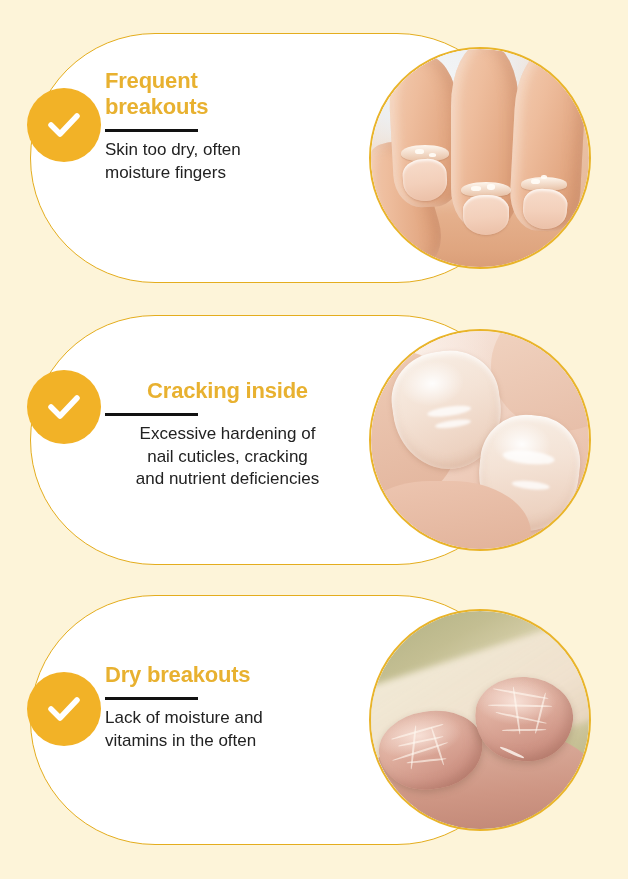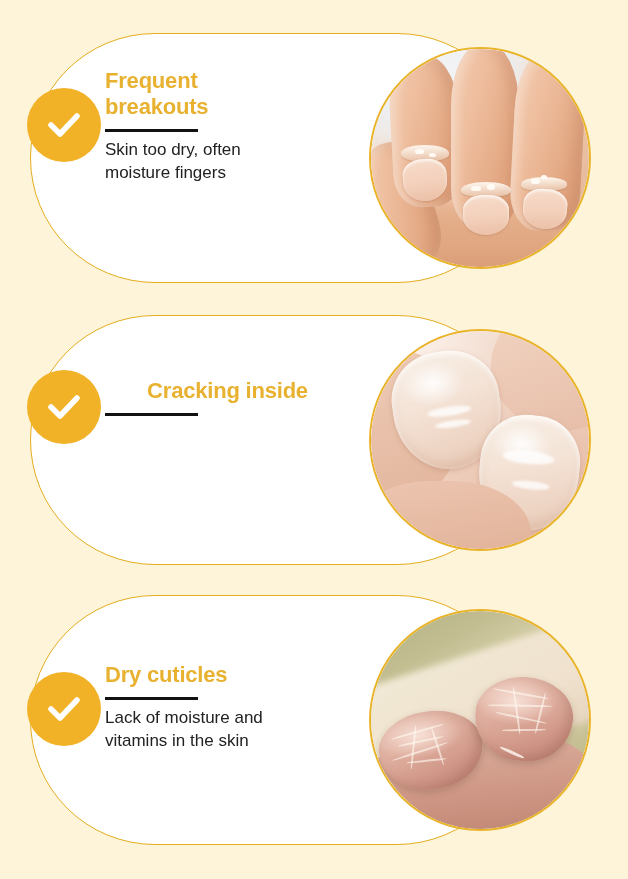--- a/index.html
+++ b/index.html
@@ -265,20 +265,23 @@
 
   <div class="check-badge" style="top:370px;">
     <svg width="42" height="42" viewBox="0 0 42 42" aria-hidden="true">
       <path d="M8 21 L17 30 L34 12" fill="none" stroke="#FFFFFF" stroke-width="5.5" stroke-linecap="round" stroke-linejoin="round"></path>
     </svg>
   </div>
 
   <div class="text-block tb-2" style="top:378px;">
     <div class="card-title">Cracking inside</div>
     <div class="title-rule"></div>
+    <div class="card-desc">Excessive hardening of
+nail cuticles, cracking
+and nutrient deficiencies</div>
   </div>
 
   <div class="photo ph-2">
     <div class="photo-inner">
       <div class="p2-bg"></div>
       <div class="p2-skin" style="left:-30px;top:20px;width:120px;height:150px;"></div>
       <div class="p2-skin" style="left:120px;top:-30px;width:140px;height:130px;
            background:linear-gradient(160deg,#F2D6C4,#E6BCA6);"></div>
       <div class="bignail bn1">
         <div class="bn-shine" style="left:34px;top:56px;width:44px;height:9px;"></div>
@@ -295,24 +298,24 @@
 
   <div class="card card-3"></div>
 
   <div class="check-badge" style="top:672px;">
     <svg width="42" height="42" viewBox="0 0 42 42" aria-hidden="true">
       <path d="M8 21 L17 30 L34 12" fill="none" stroke="#FFFFFF" stroke-width="5.5" stroke-linecap="round" stroke-linejoin="round"></path>
     </svg>
   </div>
 
   <div class="text-block tb-3" style="top:662px;">
-    <div class="card-title">Dry cuticles</div>
+    <div class="card-title">Dry breakouts</div>
     <div class="title-rule"></div>
     <div class="card-desc">Lack of moisture and
-vitamins in the skin</div>
+vitamins in the often</div>
   </div>
 
   <div class="photo ph-3">
     <div class="photo-inner">
       <div class="p3-bg"></div>
       <div class="p3-band"></div>
       <div class="foot"></div>
       <div class="toe t1">
         <div class="crack" style="left:14px;top:18px;width:54px;height:2px;transform:rotate(-8deg);"></div>
         <div class="crack" style="left:20px;top:28px;width:46px;height:2px;transform:rotate(-4deg);"></div>

